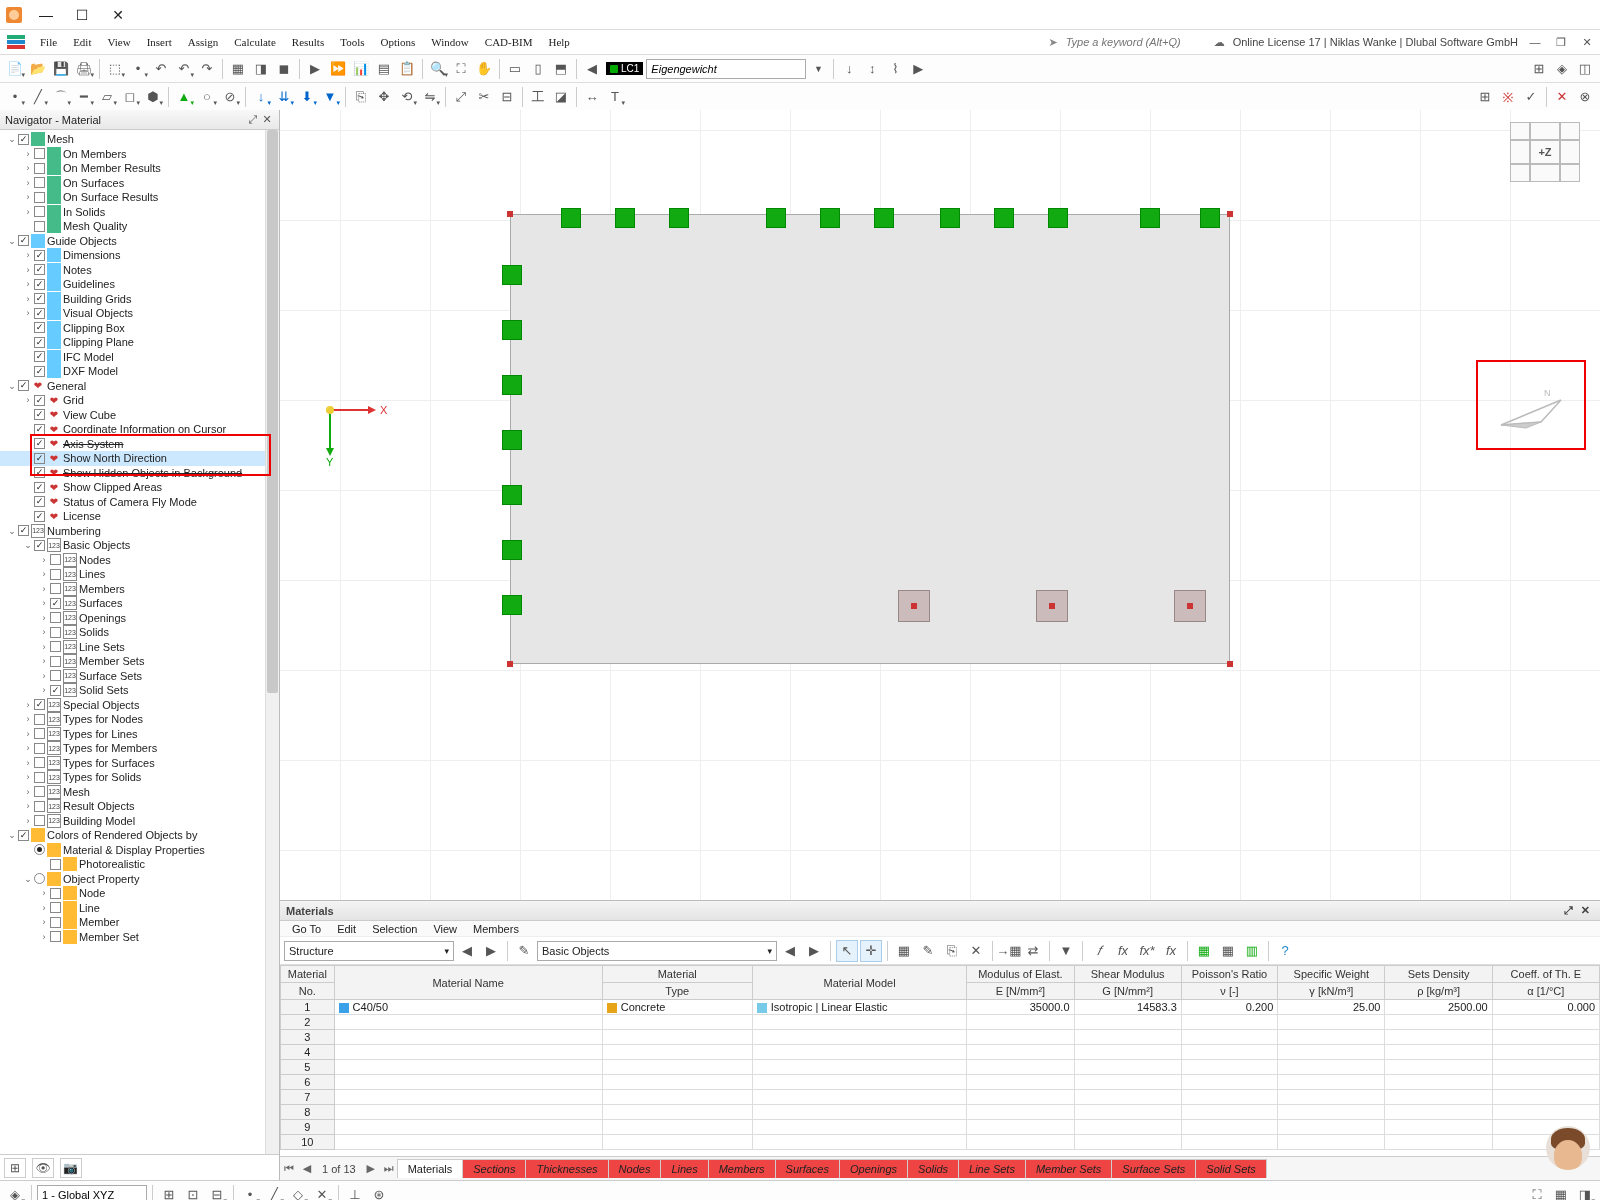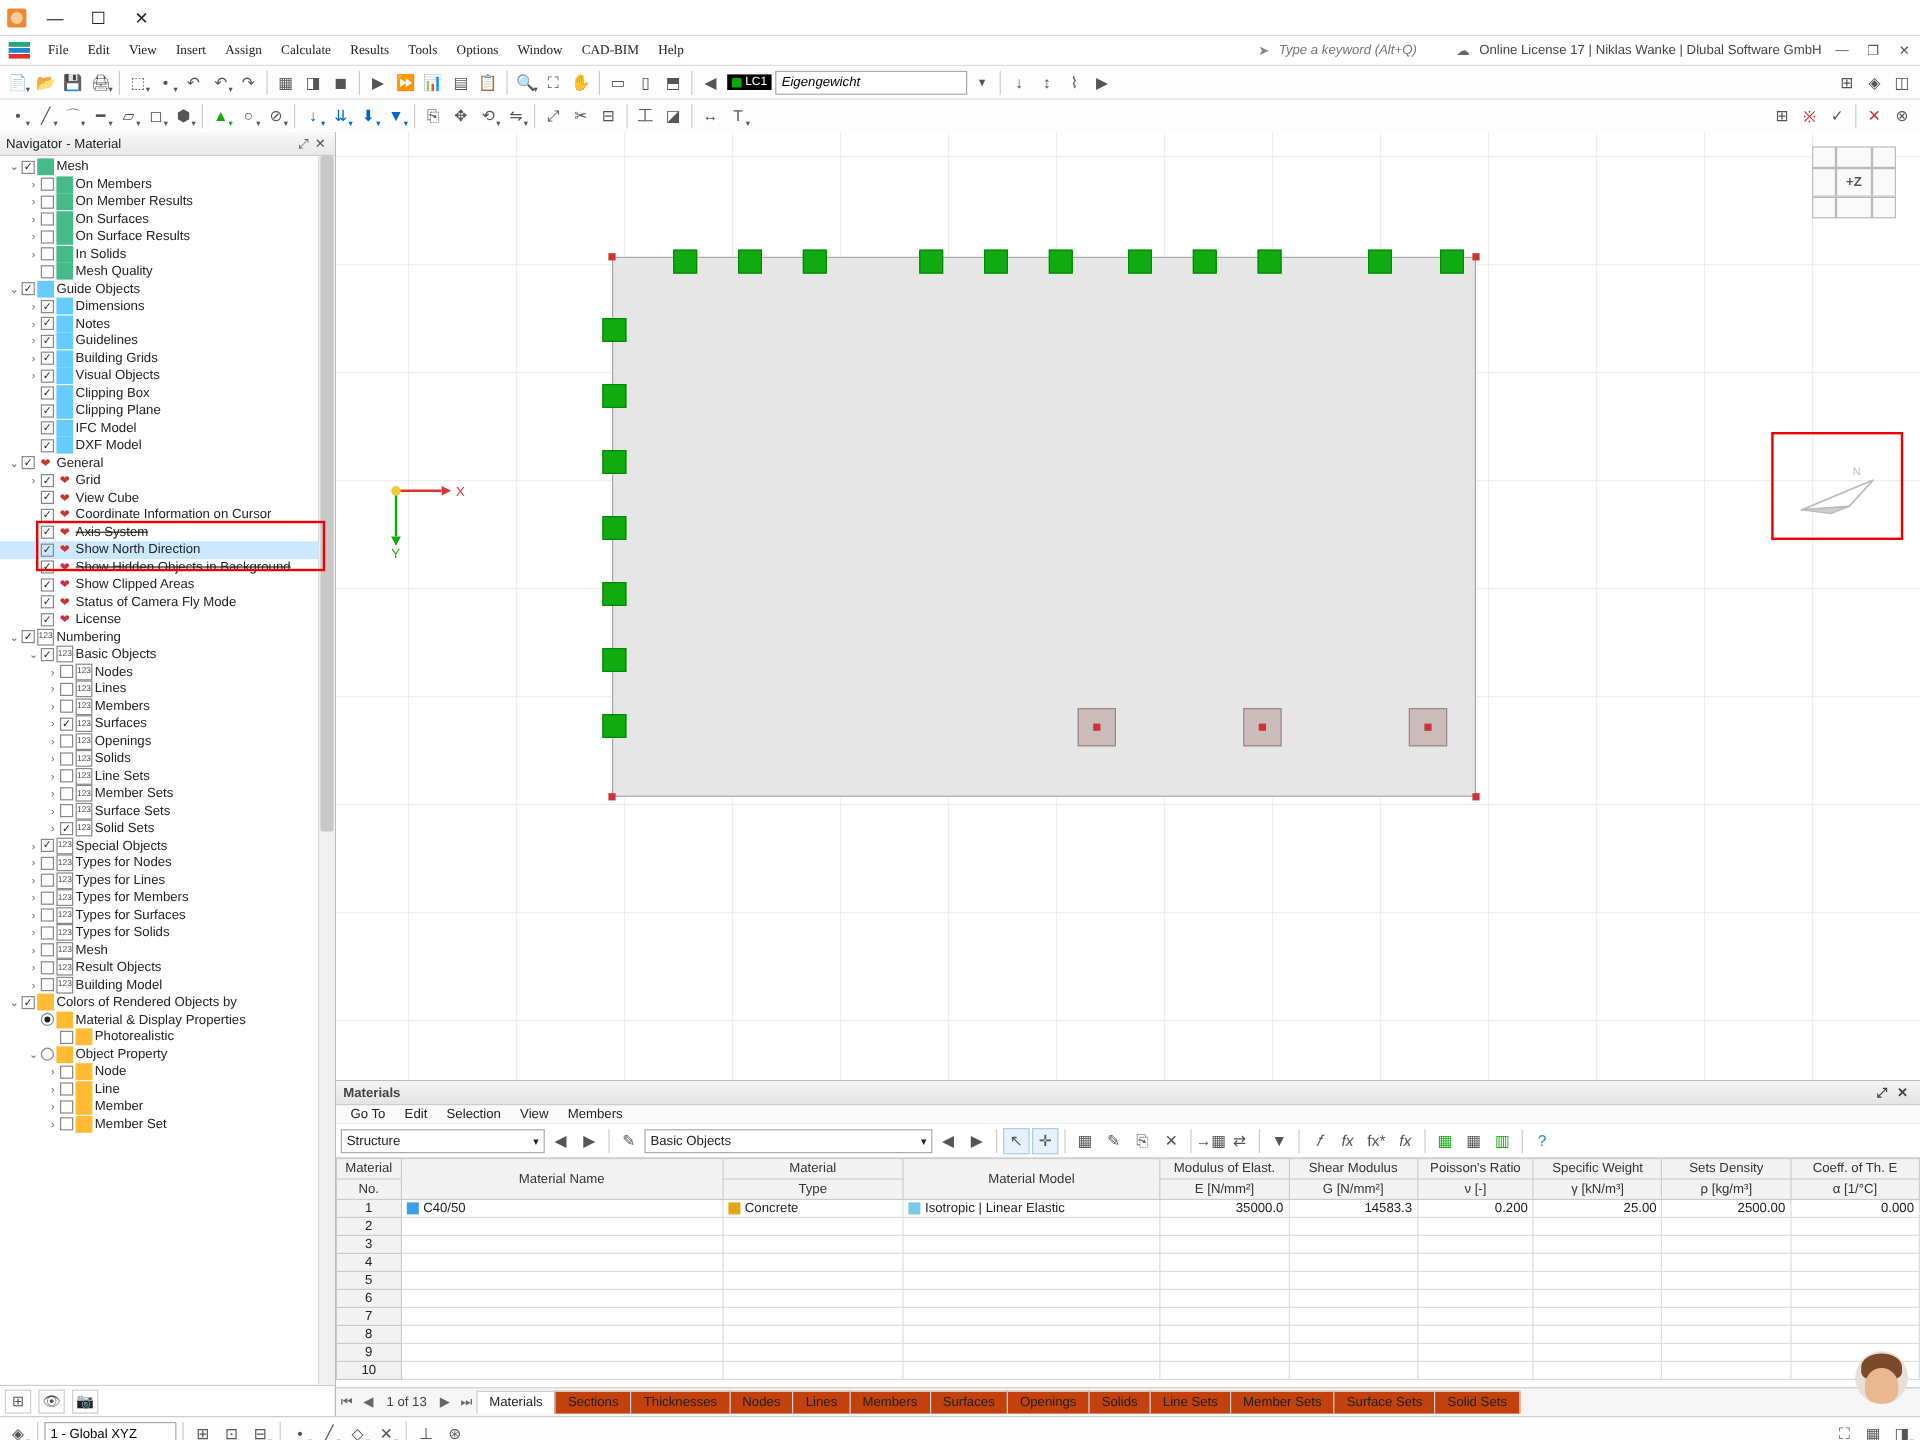--- a/index.html
+++ b/index.html
@@ -89,21 +89,21 @@
 .mat-grid th { background:#f3f3f3; border:1px solid #ccc; padding:2px 4px; font-weight:400; color:#333; height:16px; }
 .mat-grid td { border:1px solid #ddd; padding:1px 4px; height:14px; }
 .mat-grid td.num { text-align:right; }
 .mat-grid td.rowh { background:#f3f3f3; text-align:center; border:1px solid #ccc; }
 .mat-swatch { display:inline-block; width:10px; height:10px; vertical-align:middle; margin-right:4px; }
 .mat-tabs { height:24px; border-top:1px solid #ccc; display:flex; align-items:center; background:#f6f6f6; font-size:11px; }
 .mat-tabs .navbtn { width:18px; text-align:center; color:#666; }
 .mat-tabs .pgcount { padding:0 6px; color:#444; }
 .mat-tabs .tab { padding:3px 10px; border:1px solid #ccc; border-bottom:none; background:#fff; margin-left:-1px; cursor:default; }
 .mat-tabs .tab.active { background:#fff; font-weight:400; }
-.mat-tabs .tab:not(.active) { background:#c2410c; }
+.mat-tabs .tab:not(.active) { background:#ef4444;font-style:italic; }
 
 
 .statusbar { height:28px; border-top:1px solid #ccc; display:flex; align-items:center; padding:0 4px; gap:2px; background:#fdfdfd; font-size:11px; }
 .avatar { position:absolute; right:10px; bottom:30px; width:44px; height:44px; border-radius:50%; background:#e8e0d8; overflow:hidden; display:flex; align-items:flex-end; justify-content:center; z-index:50; }
 .avatar .face { width:28px; height:30px; background:#e8b890; border-radius:50% 50% 40% 40%; position:relative; }
 .avatar .hair { position:absolute; top:2px; width:34px; height:22px; background:#7a4a2a; border-radius:50% 50% 30% 30%; }
 </style>
 </head>
 <body>
 
@@ -768,21 +768,21 @@
         <span class="tbtn">⎘</span>
         <span class="tbtn">✕</span>
         <span class="sep"></span>
         <span class="tbtn">→▦</span>
         <span class="tbtn">⇄</span>
         <span class="sep"></span>
         <span class="tbtn">▼</span>
         <span class="sep"></span>
         <span class="tbtn" style="font-style:italic">𝑓</span>
         <span class="tbtn" style="font-style:italic">fx</span>
-        <span class="tbtn" style="">fx*</span>
+        <span class="tbtn" style="font-style:italic">fx*</span>
         <span class="tbtn" style="font-style:italic">fx</span>
         <span class="sep"></span>
         <span class="tbtn" style="color:#1a1">▦</span>
         <span class="tbtn">▦</span>
         <span class="tbtn" style="color:#1a1">▥</span>
         <span class="sep"></span>
         <span class="tbtn" style="color:#28c">?</span>
       </div>
       <div class="mat-grid-wrap">
         <table class="mat-grid" id="mat-grid">

